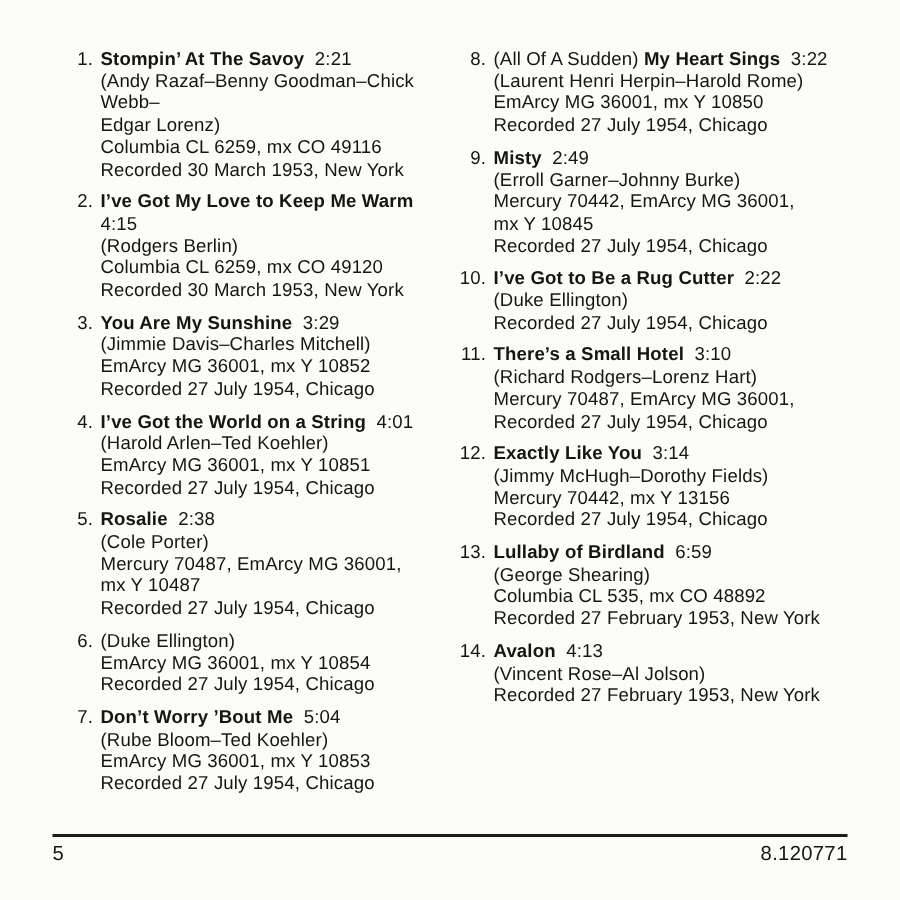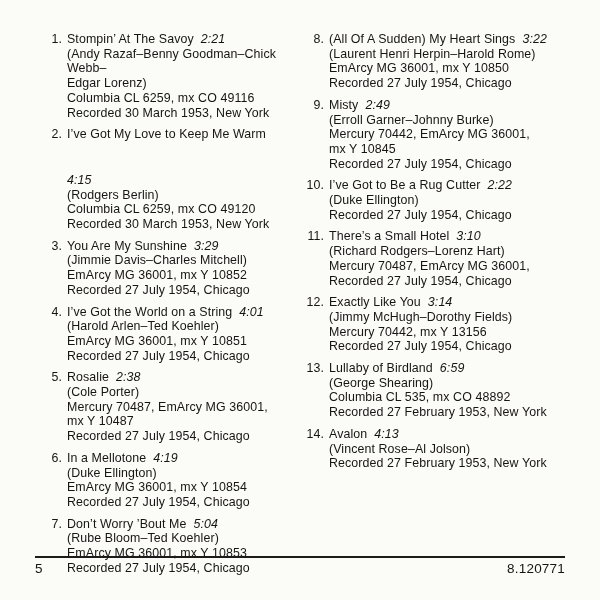--- a/index.html
+++ b/index.html
@@ -38,26 +38,24 @@
     width: 22px;
     flex-shrink: 0;
     text-align: right;
     padding-right: 5px;
   }
   .body {
     flex: 1;
     min-width: 0;
   }
   .title {
-    font-weight: normal;
+    font-weight: bold;
   }
   .time {
-    font-style: italic;
     margin-left: 7px;
-    margin-top: 31px;
   }
   .time.own {
     margin-left: 0;
   }
   .footer {
     position: absolute;
     left: 35px;
     width: 530px;
     top: 556px;
     border-top: 2px solid #1d1b1a;
@@ -118,21 +116,20 @@
             <div class="line title-line"><span class="title">Rosalie</span><span class="time">2:38</span></div>
             <div class="line">(Cole Porter)</div>
             <div class="line">Mercury 70487, EmArcy MG 36001,</div>
             <div class="line">mx Y 10487</div>
             <div class="line">Recorded 27 July 1954, Chicago</div>
           </div>
         </div>
         <div class="track">
           <span class="num">6.</span>
           <div class="body">
-            <div class="line title-line"><span class="title">In a Mellotone</span><span class="time">4:19</span></div>
             <div class="line">(Duke Ellington)</div>
             <div class="line">EmArcy MG 36001, mx Y 10854</div>
             <div class="line">Recorded 27 July 1954, Chicago</div>
           </div>
         </div>
         <div class="track">
           <span class="num">7.</span>
           <div class="body">
             <div class="line title-line"><span class="title">Don’t Worry ’Bout Me</span><span class="time">5:04</span></div>
             <div class="line">(Rube Bloom–Ted Koehler)</div>

